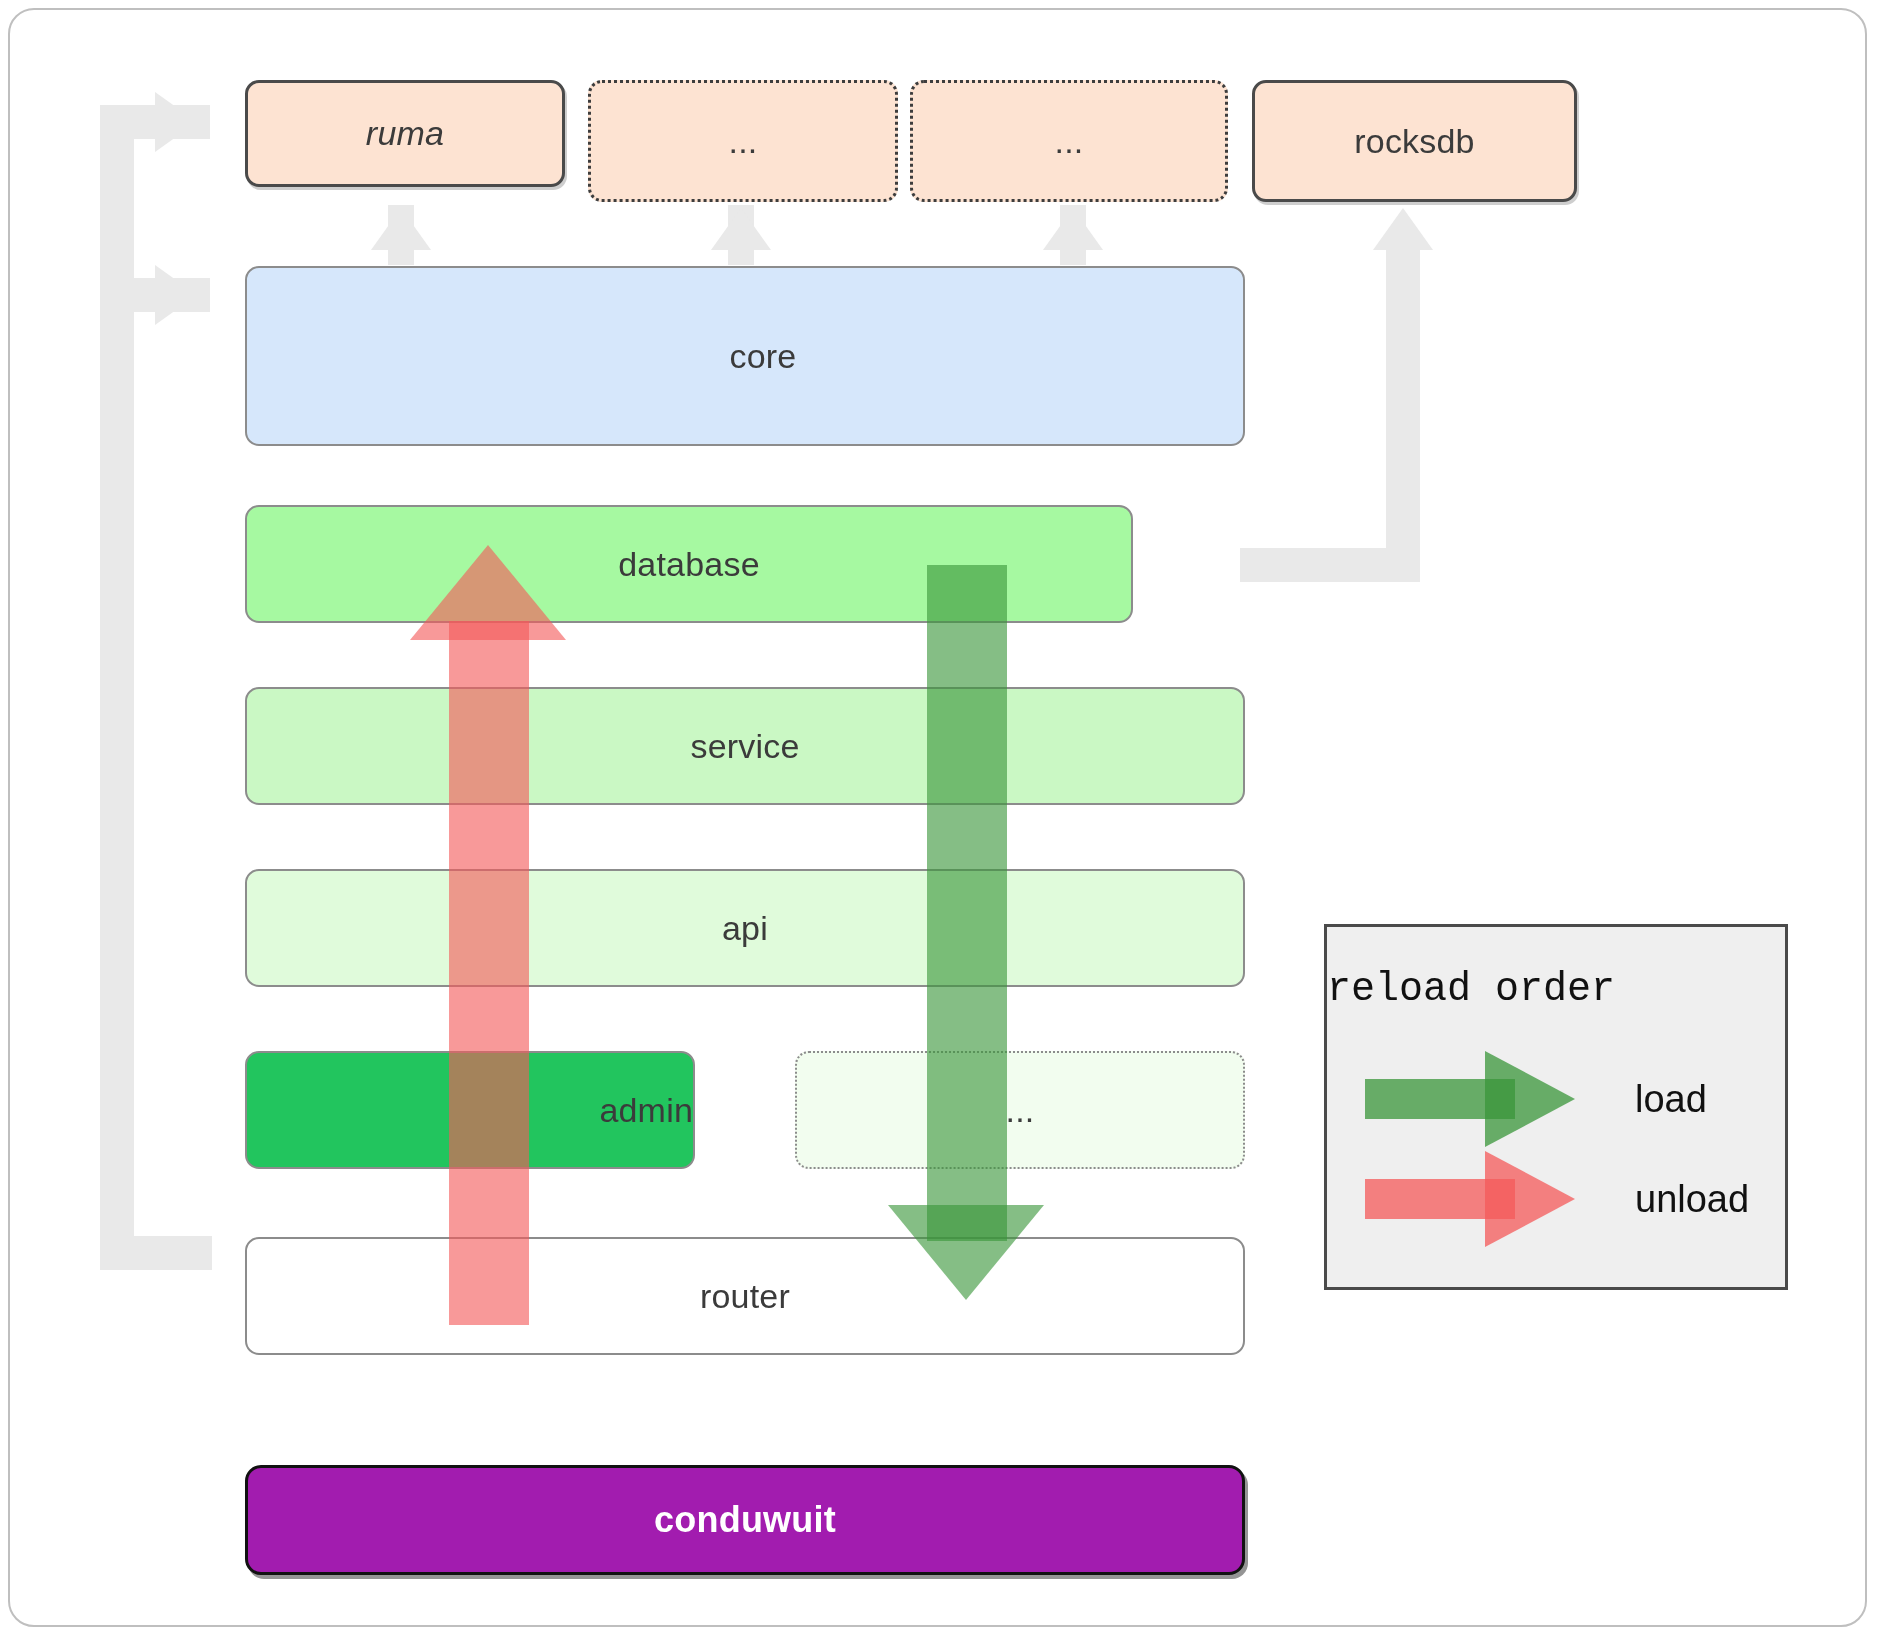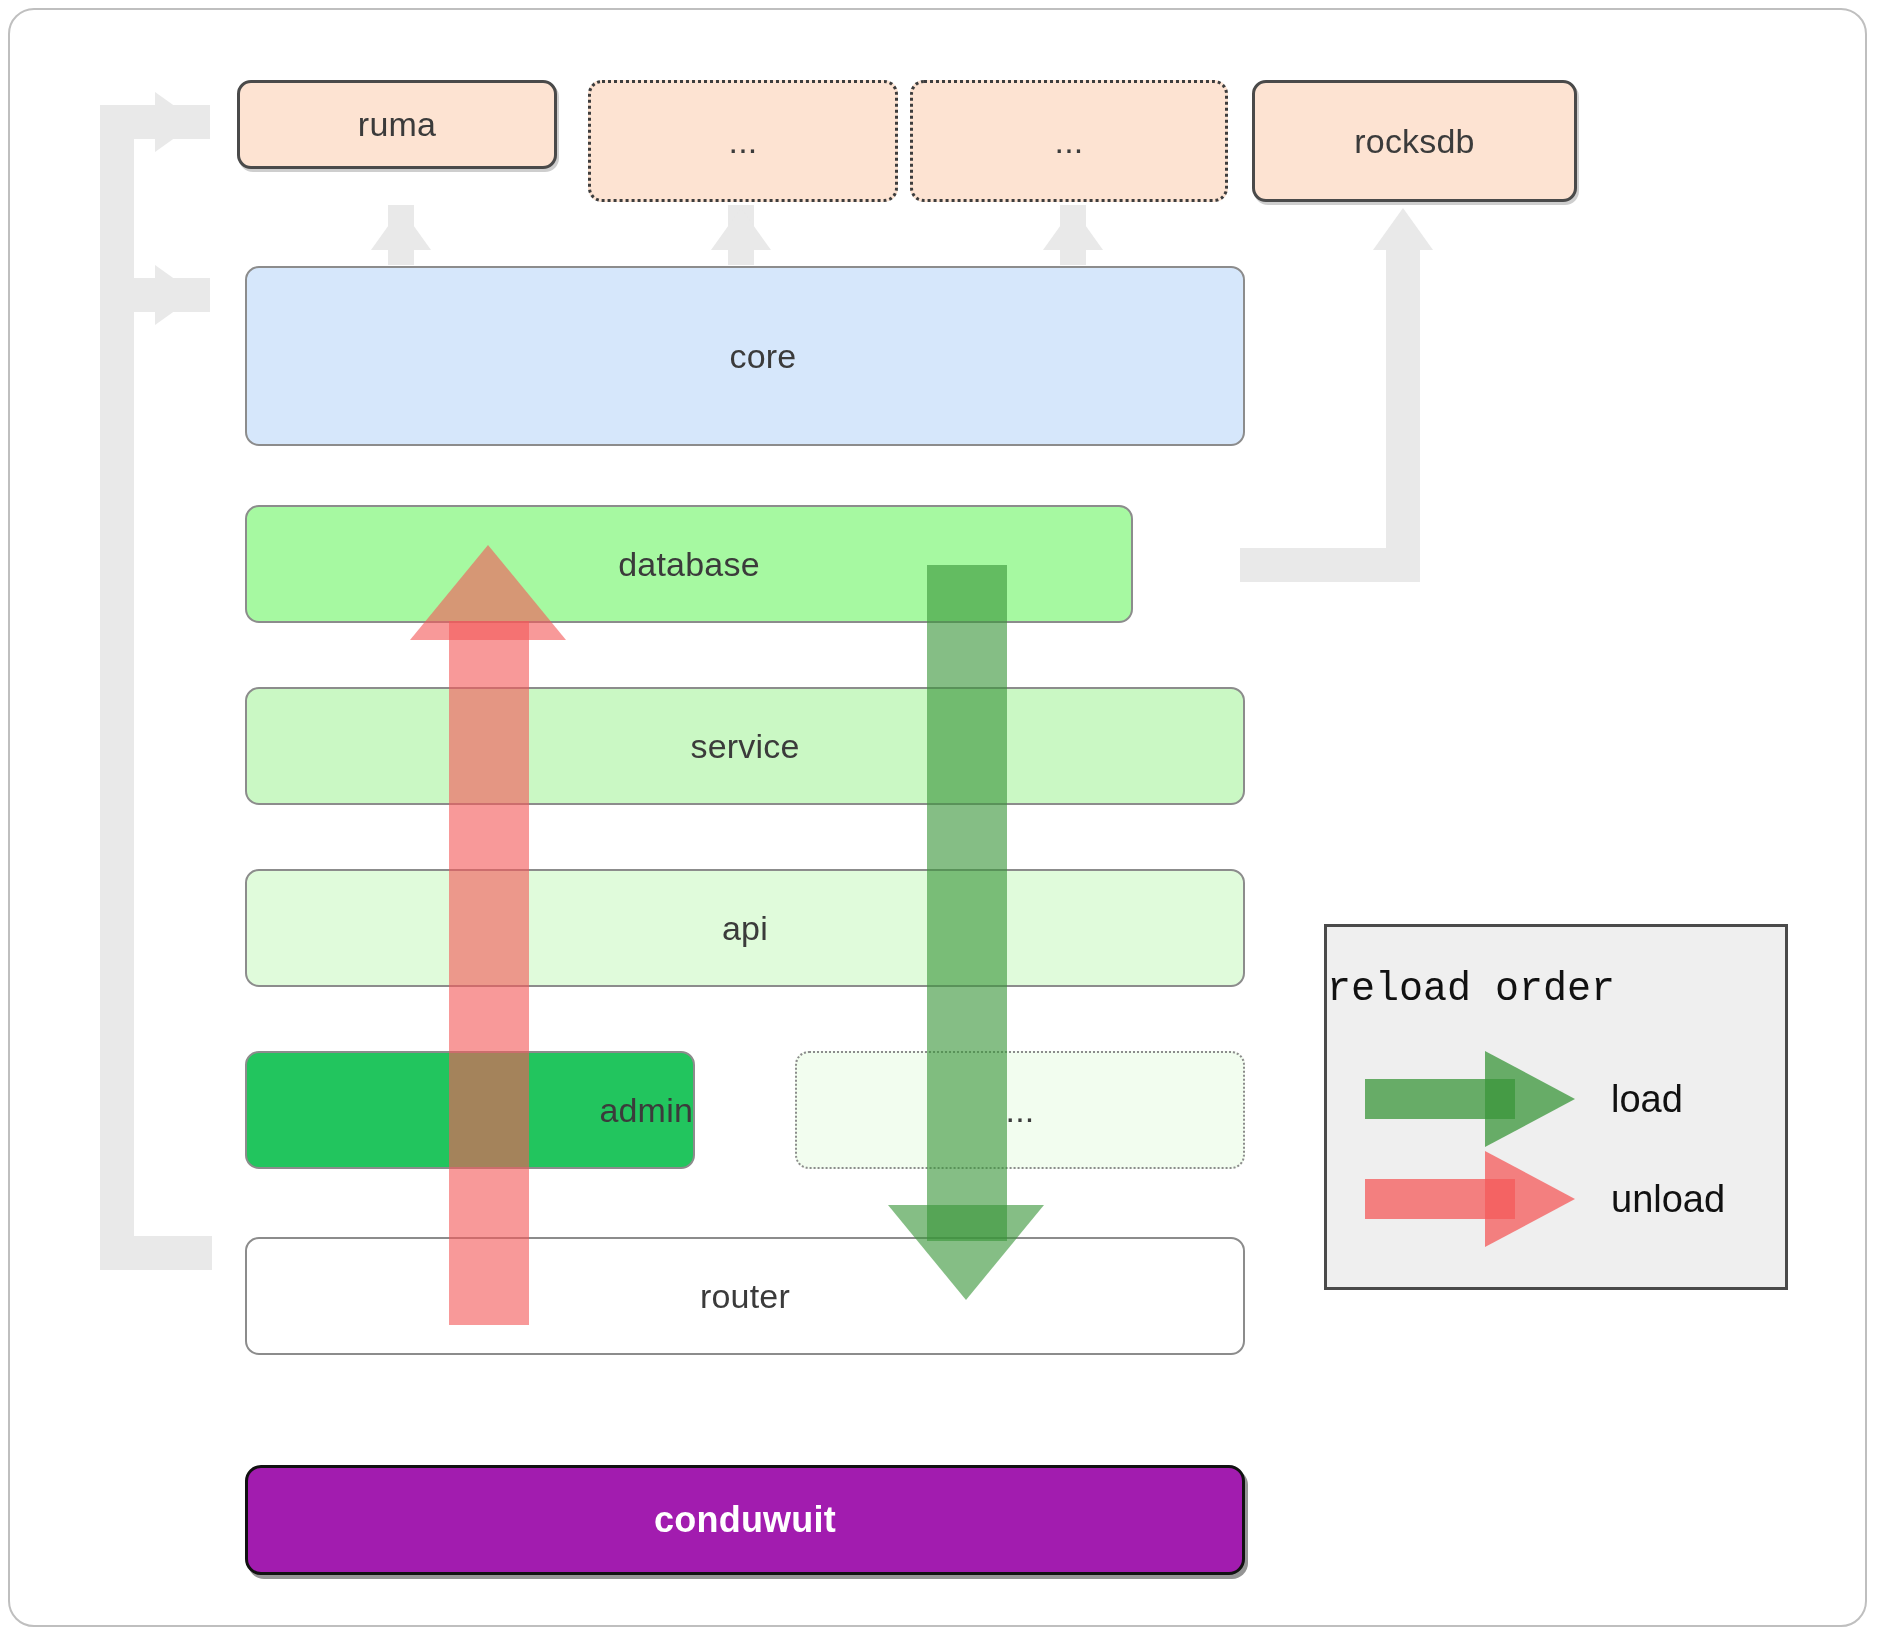--- a/index.html
+++ b/index.html
@@ -98,21 +98,21 @@
   }
   .legend-title{
     position:absolute;
     width:100%;
     text-align:left;
     font-size:40px;
     color:#111111;
     top:40px;
     font-family:Liberation Mono, monospace;
   }
-  .legend-row{position:absolute;display:flex;align-items:center;}
+  .legend-row{position:absolute;display:flex;align-items:center;gap:24px;}
   .legend-arrow{position:relative;width:210px;height:96px;flex:0 0 auto;}
   .la-shaft{position:absolute;left:0;top:28px;width:150px;height:40px;}
   .la-head{
     position:absolute;left:120px;top:0;width:0;height:0;
     border-top:48px solid transparent;
     border-bottom:48px solid transparent;
   }
   .legend-row.load .la-shaft{background:rgba(58,150,58,.75);}
   .legend-row.load .la-head{border-left:90px solid rgba(58,150,58,.75);}
   .legend-row.unload .la-shaft{background:rgba(244,90,90,.75);}
@@ -140,21 +140,21 @@
   <div class="gline" style="left:728px; top:205px; width:26px; height:60px;"></div>
   <div class="garrow up" style="left:711px; top:208px;"></div>
 
   <div class="gline" style="left:1060px; top:205px; width:26px; height:60px;"></div>
   <div class="garrow up" style="left:1043px; top:208px;"></div>
 
   <div class="gline" style="left:1240px; top:548px; width:180px; height:34px;"></div>
   <div class="gline" style="left:1386px; top:248px; width:34px; height:334px;"></div>
   <div class="garrow up" style="left:1373px; top:208px;"></div>
 
-  <div class="node dep" style="left:237px; top:80px; width:320px; height:89px;">
+  <div class="node dep" style="left:245px; top:80px; width:320px; height:107px;font-style:italic;">
     <span>ruma</span>
   </div>
   <div class="node dep dotted" style="left:588px; top:80px; width:310px; height:122px;">
     <span>...</span>
   </div>
   <div class="node dep dotted" style="left:910px; top:80px; width:318px; height:122px;">
     <span>...</span>
   </div>
   <div class="node dep" style="left:1252px; top:80px; width:325px; height:122px;">
     <span>rocksdb</span>

